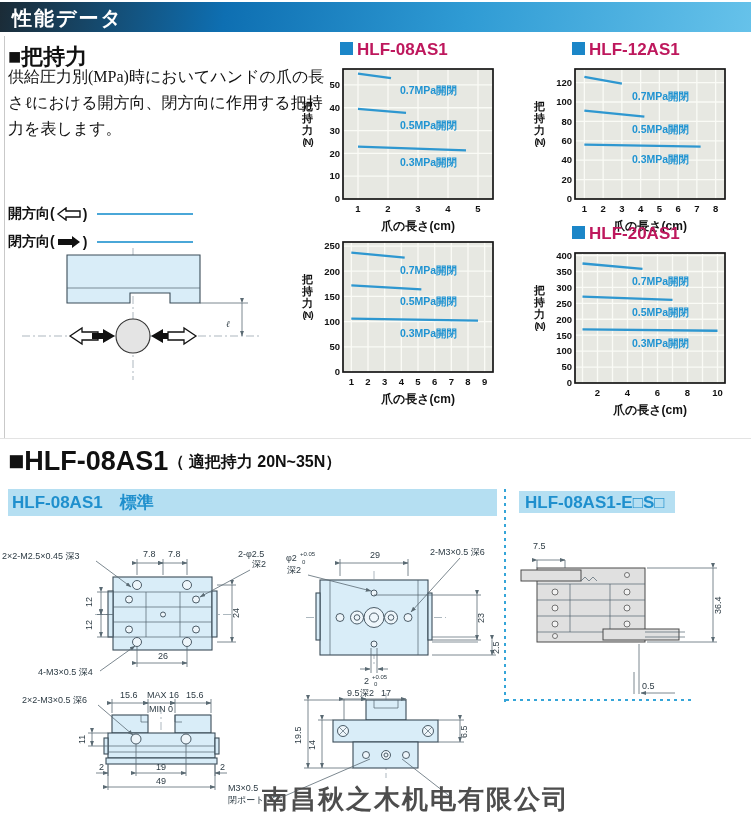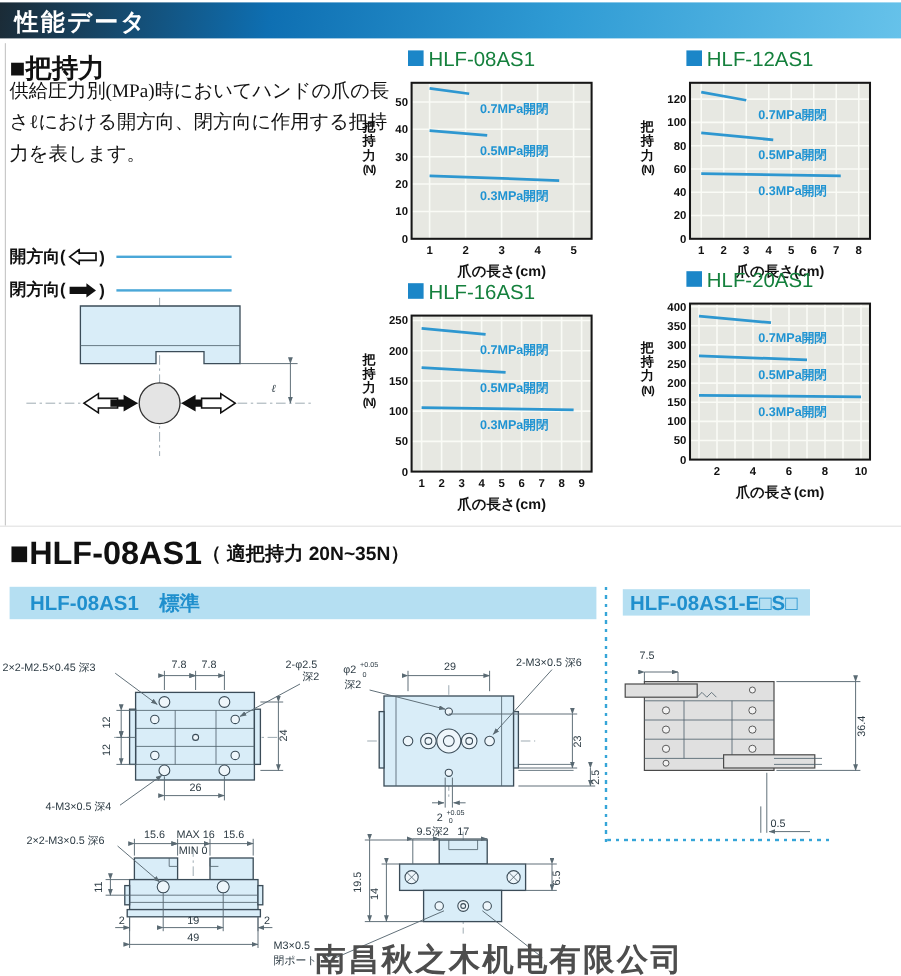--- a/index.html
+++ b/index.html
@@ -15,33 +15,33 @@
   .intro-h{position:absolute;left:8px;top:42px;font-size:22px;font-weight:bold;}
   .intro-b{position:absolute;left:8px;top:64px;width:324px;font-family:"Liberation Serif","DejaVu Serif",serif;
            font-size:16px;line-height:1.62;}
   .legend{position:absolute;left:8px;top:200px;font-size:14px;font-weight:bold;}
   .legend .row{height:28px;display:flex;align-items:center;}
   .legend svg{margin:0 1px;}
   .lg-line{display:inline-block;width:96px;height:2px;background:#4aa7d8;margin-left:10px;}
   
   .chart-cell{position:absolute;width:215px;}
   .c0{left:300px;top:40px;} .c1{left:532px;top:40px;} .c2{left:300px;top:234px;} .c3{left:532px;top:224px;}
-  .chart-title{margin:0 0 1px 40px;font-size:17px;font-weight:normal;color:#15803d;white-space:nowrap;}
+  .chart-title{margin:0 0 1px 40px;font-size:17px;font-weight:bold;color:#be185d;white-space:nowrap;}
   .tsq{display:inline-block;width:13px;height:13px;background:#1b86c8;margin-right:4px;}
   .chart-body{display:flex;align-items:flex-start;}
   .ylab{width:15px;display:flex;flex-direction:column;align-items:center;margin-top:40px;
         font-size:11px;font-weight:bold;line-height:1.08;}
   .ylab .yunit{font-size:9.5px;letter-spacing:-1px;}
   svg{font-family:"Liberation Sans","DejaVu Sans",sans-serif;}
   
   .sec-title{position:absolute;left:8px;top:446px;font-size:27px;font-weight:bold;white-space:nowrap;}
   .sec-sub{font-size:16px;font-weight:bold;vertical-align:3px;}
   .bar-left{position:absolute;left:8px;top:489px;width:489px;height:27px;background:#b5dff2;
             font-size:17px;font-weight:bold;color:#1f8fcd;padding:0;line-height:27px;}
-  .bar-left span{padding-left:17px;}
+  .bar-left span{padding-left:4px;}
   .bar-right{position:absolute;left:519px;top:491px;background:#b5dff2;padding:2px 10px 0 6px;
              font-size:17px;font-weight:bold;color:#1f8fcd;white-space:nowrap;}
   .dots-v{position:absolute;left:504px;top:489px;width:2px;height:213px;
           background:repeating-linear-gradient(to bottom,#35a5d8 0 3px,transparent 3px 7px);}
   .dots-h{position:absolute;left:506px;top:699px;width:188px;height:2px;
           background:repeating-linear-gradient(to right,#35a5d8 0 3px,transparent 3px 7px);}
   .dwg{position:absolute;}
   .body{fill:#d9edf8;stroke:#3b4c58;stroke-width:1.1;}
   .gbody{fill:#e0e0e0;stroke:#4a4a4a;stroke-width:1;}
   .thin{stroke:#51636e;stroke-width:0.7;fill:none;}
@@ -195,21 +195,20 @@
           <text x="93.625" y="151" text-anchor="middle" font-size="9.5" font-weight="bold" fill="#111">4</text>
           <text x="112.375" y="151" text-anchor="middle" font-size="9.5" font-weight="bold" fill="#111">5</text>
           <text x="131.125" y="151" text-anchor="middle" font-size="9.5" font-weight="bold" fill="#111">6</text>
           <text x="149.875" y="151" text-anchor="middle" font-size="9.5" font-weight="bold" fill="#111">7</text>
           <text x="168.625" y="151" text-anchor="middle" font-size="9.5" font-weight="bold" fill="#111">8</text>
           <text x="103" y="169" text-anchor="middle" font-size="12" font-weight="bold" fill="#111">爪の長さ(cm)</text>
         </svg>
       </div>
     </div>
   <div class="chart-cell c2">
-      <div class="chart-title"><span class="tsq"></span><span>HLF-16AS1</span></div>
       <div class="chart-body">
         <div class="ylab">
           <span>把</span>
           <span>持</span>
           <span>力</span>
           <span class="yunit">(N)</span>
         </div>
         <svg viewBox="0 0 184 172" width="184" height="172">
           <rect x="28" y="8" width="150" height="130" fill="#e7e8e2"></rect>
           <line x1="36.33333333333333" y1="8" x2="36.33333333333333" y2="138" stroke="#fafbf6" stroke-width="1.3"></line>

